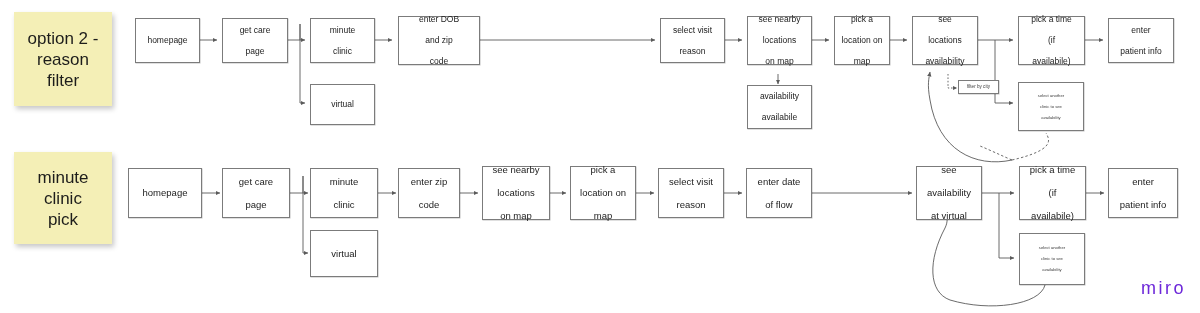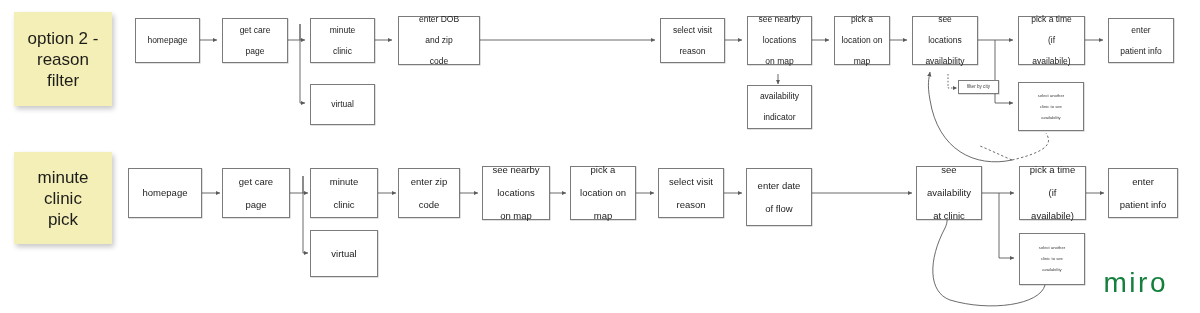--- a/index.html
+++ b/index.html
@@ -38,23 +38,23 @@
   .n-top{font-size:8.5px;line-height:10.5px;}
   .n-bot{font-size:9.5px;line-height:11.5px;}
   .n-tiny{font-size:4.6px;line-height:6px;color:#3a3a3a;}
   .n-tiny2{font-size:4.2px;line-height:5.4px;color:#3a3a3a;}
 
   
   #wires{position:absolute;left:0;top:0;width:1200px;height:313px;pointer-events:none;}
 
   
   #miro{
-    position:absolute;right:32px;bottom:14px;
-    font-size:28px;letter-spacing:2.5px;
-    color:#15803d;
+    position:absolute;right:14px;bottom:14px;
+    font-size:18px;letter-spacing:2.5px;
+    color:#6d28d9;
     font-family:"Liberation Sans","DejaVu Sans",sans-serif;
   }
 </style>
 </head>
 <body>
 
 <div id="canvas">
 
   <svg id="wires" viewBox="0 0 1200 313">
     <defs>
@@ -170,21 +170,21 @@
     <span>
       <span>see nearby</span><br>
       <span>locations</span><br>
       <span>on map</span>
     </span>
   </div>
 
   <div class="node n-top" style="left:747px;top:85px;width:65px;height:44px;">
     <span>
       <span>availability</span><br>
-      <span>indicator</span>
+      <span>availabile</span>
     </span>
   </div>
 
   <div class="node n-top" style="left:834px;top:16px;width:56px;height:49px;">
     <span>
       <span>pick a</span><br>
       <span>location on</span><br>
       <span>map</span>
     </span>
   </div>
@@ -275,32 +275,32 @@
     </span>
   </div>
 
   <div class="node n-bot" style="left:658px;top:168px;width:66px;height:50px;">
     <span>
       <span>select visit</span><br>
       <span>reason</span>
     </span>
   </div>
 
-  <div class="node n-bot" style="left:746px;top:168px;width:66px;height:58px;">
+  <div class="node n-bot" style="left:746px;top:168px;width:66px;height:50px;">
     <span>
       <span>enter date</span><br>
       <span>of flow</span>
     </span>
   </div>
 
   <div class="node n-bot" style="left:916px;top:166px;width:66px;height:54px;">
     <span>
       <span>see</span><br>
       <span>availability</span><br>
-      <span>at clinic</span>
+      <span>at virtual</span>
     </span>
   </div>
 
   <div class="node n-bot" style="left:1019px;top:166px;width:67px;height:54px;">
     <span>
       <span>pick a time</span><br>
       <span>(if</span><br>
       <span>availabile)</span>
     </span>
   </div>

